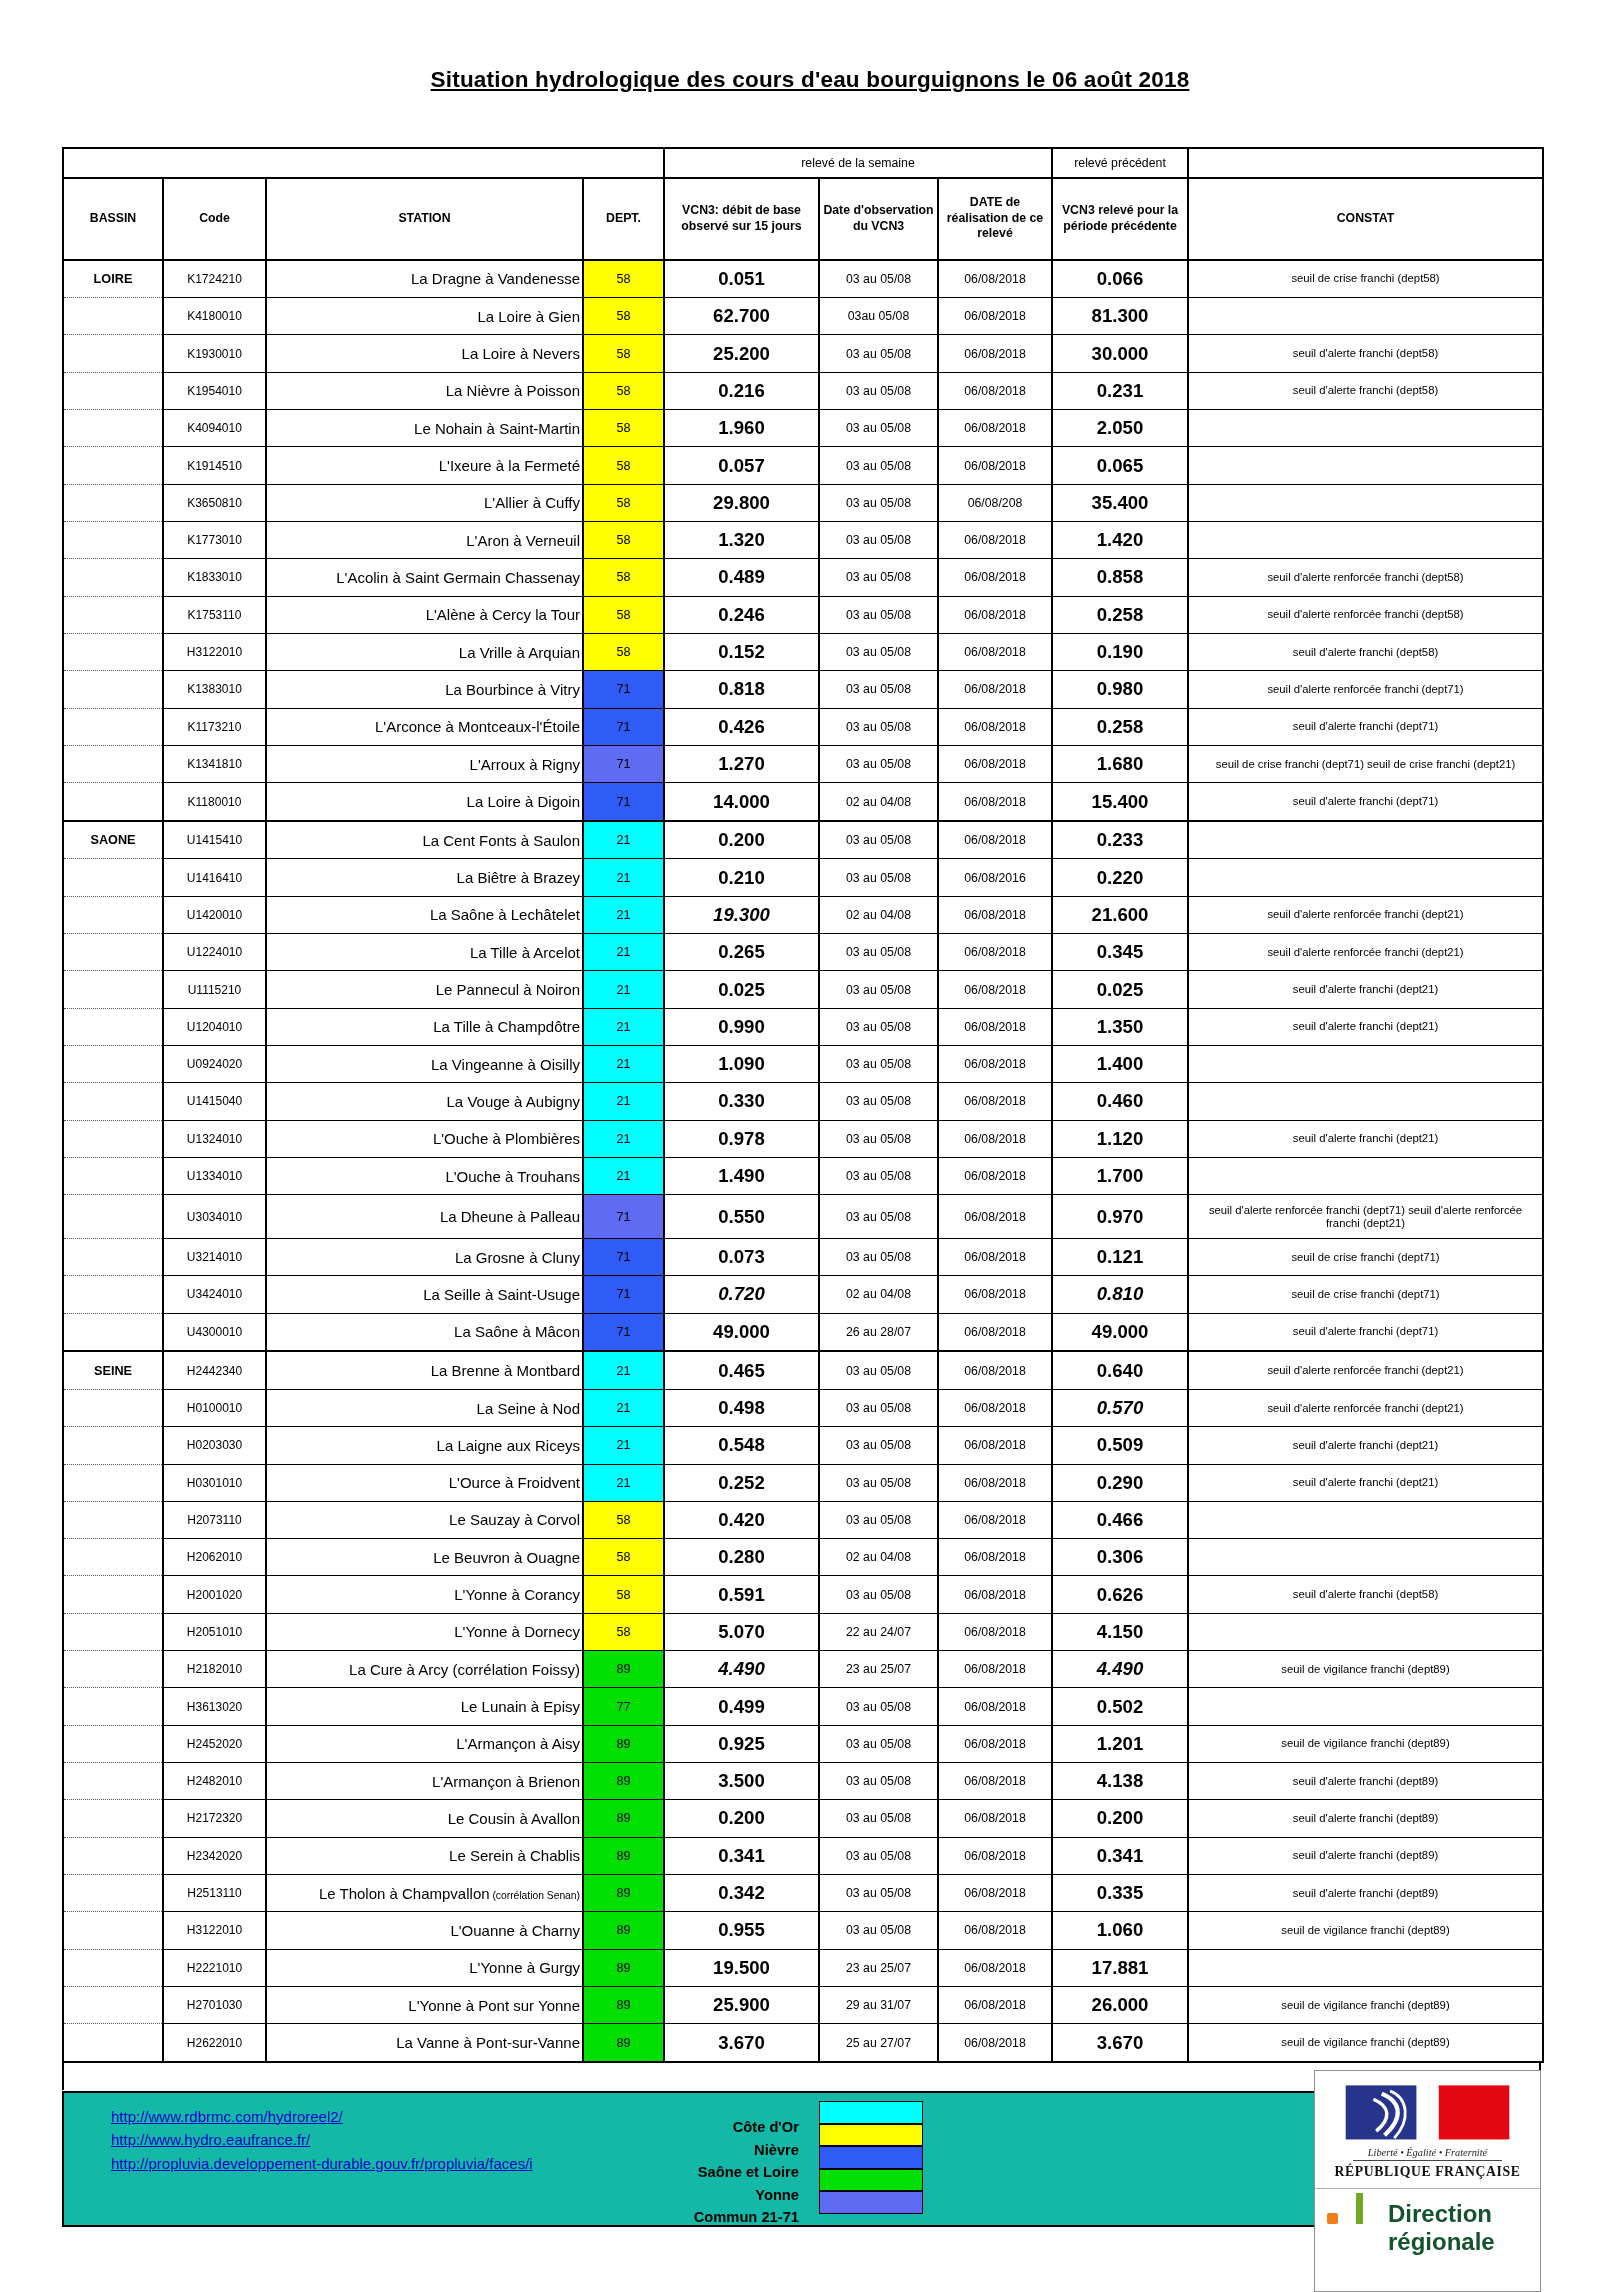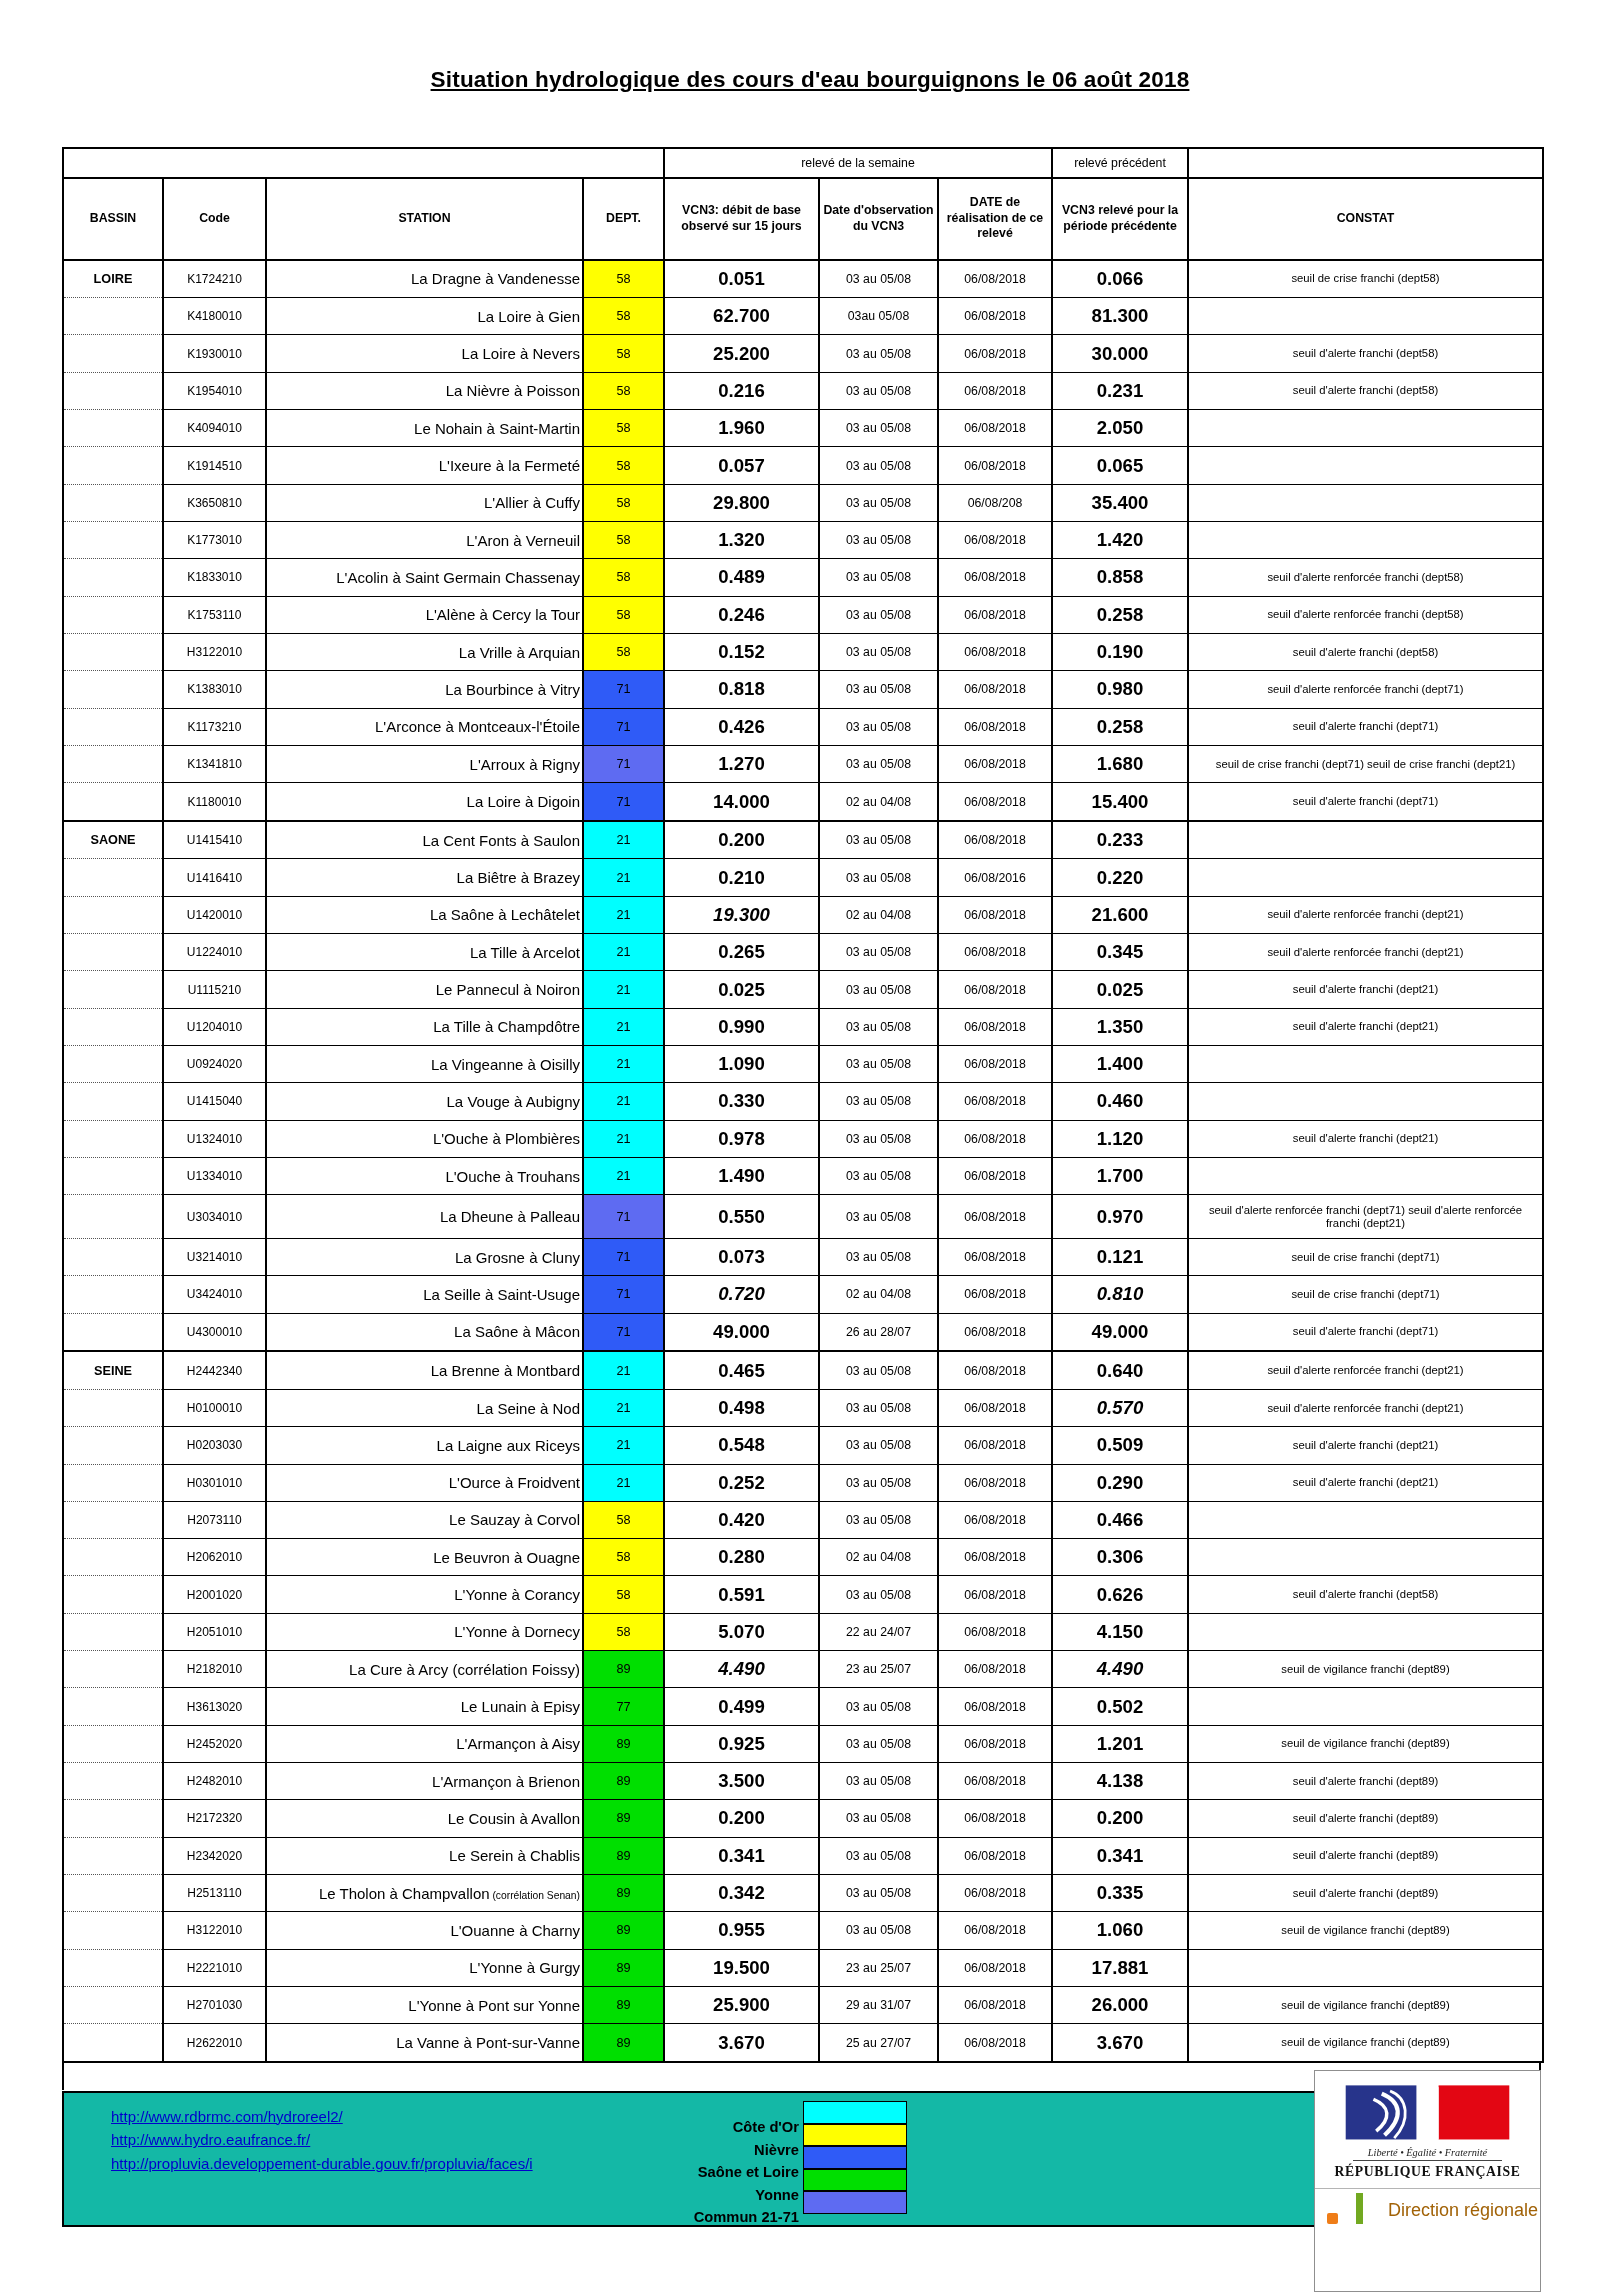--- a/index.html
+++ b/index.html
@@ -33,41 +33,41 @@
   .footer-strip{position:absolute;left:62px;top:2063px;width:1479px;height:27.4px;
                 box-sizing:border-box;border-left:2.9px solid #000;border-right:2.9px solid #000;
                 background:#fff;}
   .links-box{position:absolute;left:62px;top:2091px;width:1479px;height:136px;
              box-sizing:border-box;border:2.9px solid #000;background:#14b8a6;}
   .links{position:absolute;left:47px;top:11.8px;}
   .links a{display:block;color:#0000CC;text-decoration:underline;
            font-size:15px;line-height:23.5px;}
   .legend{position:absolute;left:573px;top:8.8px;}
   .legend-row{display:flex;align-items:center;height:22.5px;}
-  .legend-label{width:162px;text-align:right;padding-right:4px;
+  .legend-label{width:162px;text-align:right;padding-right:20px;
                 font-size:14.7px;font-weight:bold;margin-top:28px;}
   .legend-swatch{width:104px;height:22.5px;border:1px solid #000;margin-top:-1px;box-sizing:border-box;}
 
   
   .logo-box{position:absolute;left:1314px;top:2070px;width:227px;height:222px;
             box-sizing:border-box;background:#fff;border:1px solid #8f8f8f;z-index:5;}
   .rf{ text-align:center; }
   .rf svg{display:block;margin:12.7px auto 0 auto;}
   .motto{font-family:"Liberation Serif", serif;font-style:italic;font-size:10.3px;
          text-align:center;margin-top:2px;color:#222;}
   .motto-rule{width:149px;height:1px;background:#444;margin:2px auto 0 auto;}
   .republic{font-family:"Liberation Serif", serif;font-weight:bold;font-size:13.7px;
             letter-spacing:0.6px;text-align:center;margin-top:2.9px;color:#111;}
   .logo-divider{width:100%;height:1px;background:#b5b5b5;margin-top:8.8px;}
   .direction-row{position:relative;height:47px;}
   .green-bar{position:absolute;left:41px;top:3.9px;width:6.9px;height:31px;background:#72a921;}
   .orange-dot{position:absolute;left:11.8px;top:23.5px;width:10.8px;height:10.8px;
               background:#ef7d18;border-radius:2px;}
-  .direction-label{position:absolute;left:73px;top:10.8px;font-size:18px;
-                   font-weight:normal;color:#a16207;}
+  .direction-label{position:absolute;left:73px;top:10.8px;font-size:24px;
+                   font-weight:bold;color:#14532d;}
 </style>
 </head>
 <body>
 
 <div class="page">
 
   <div class="title">Situation hydrologique des cours d'eau bourguignons le 06 août 2018</div>
 
   <table class="tbl">
     <colgroup>

